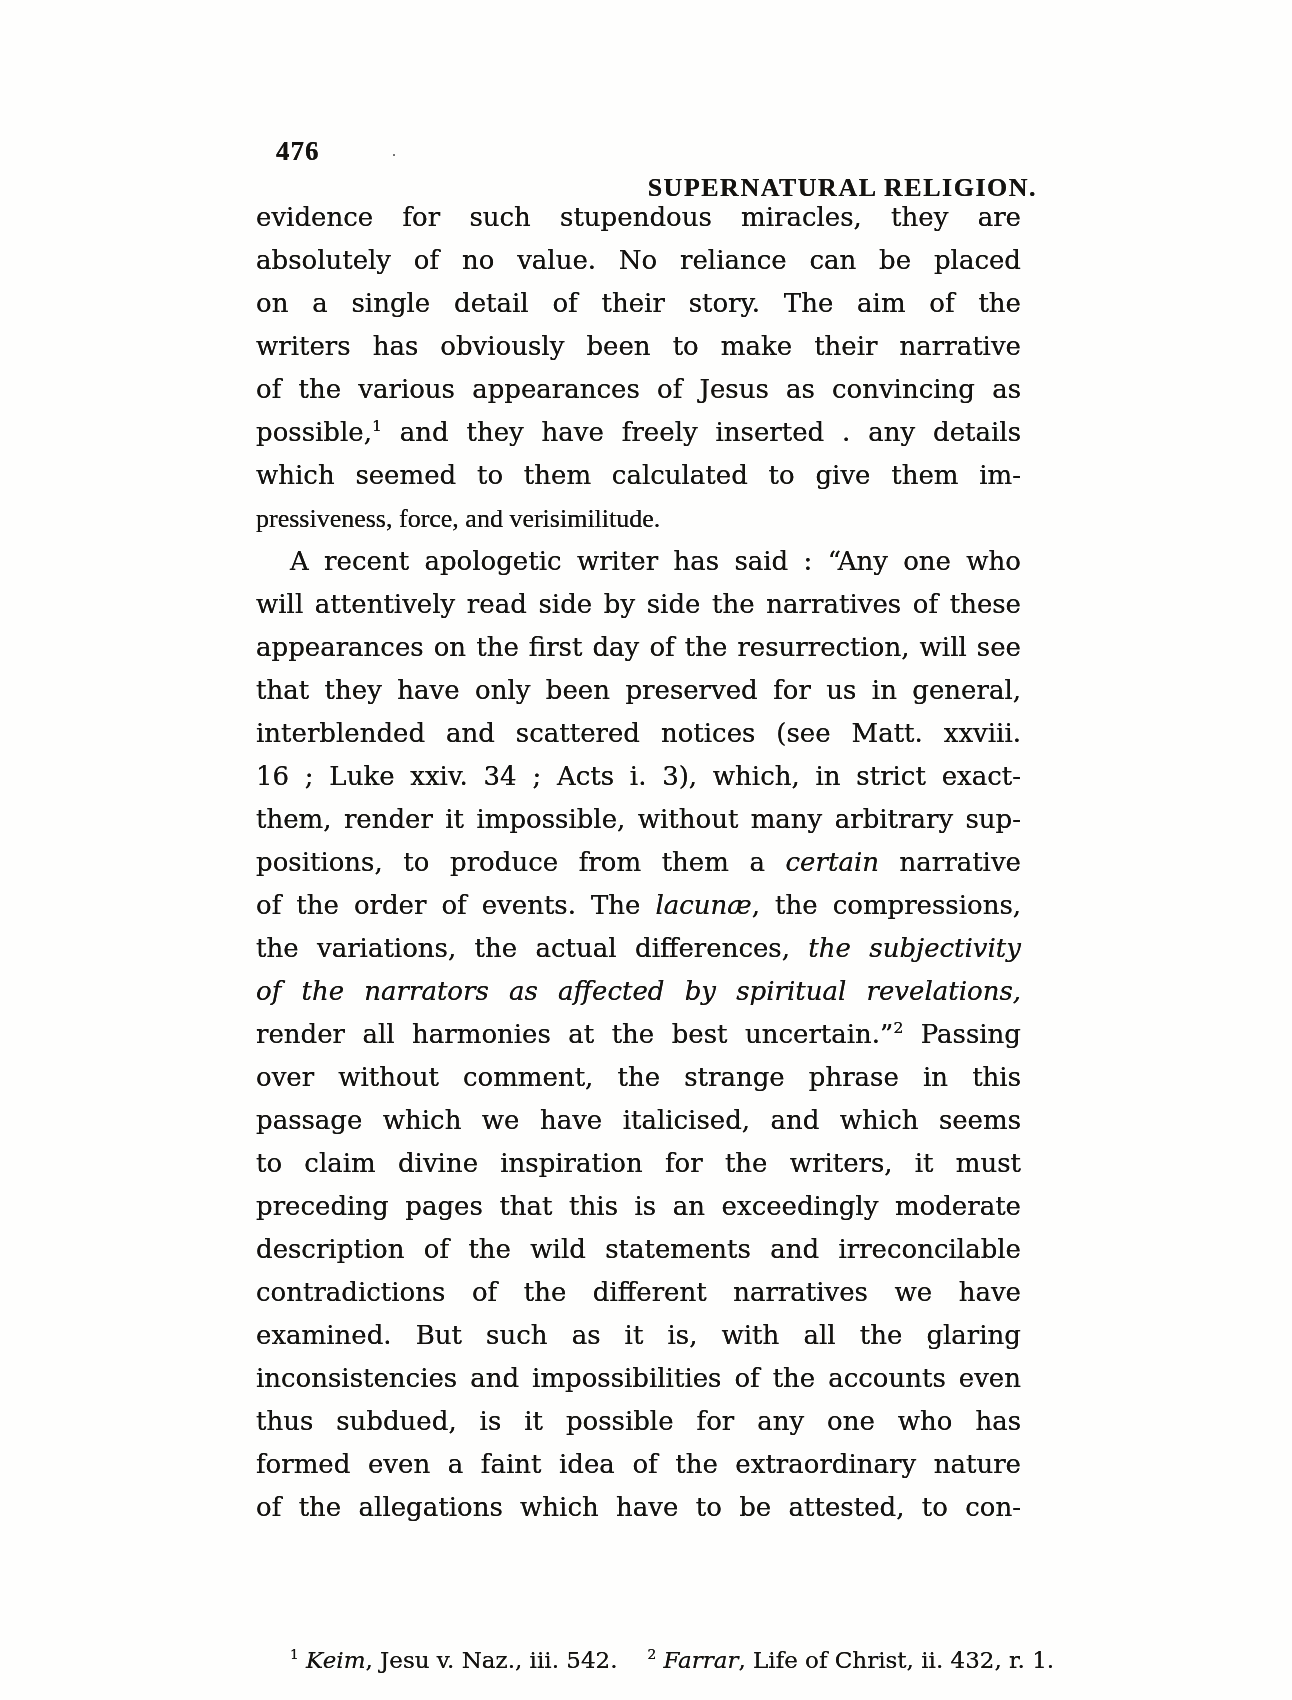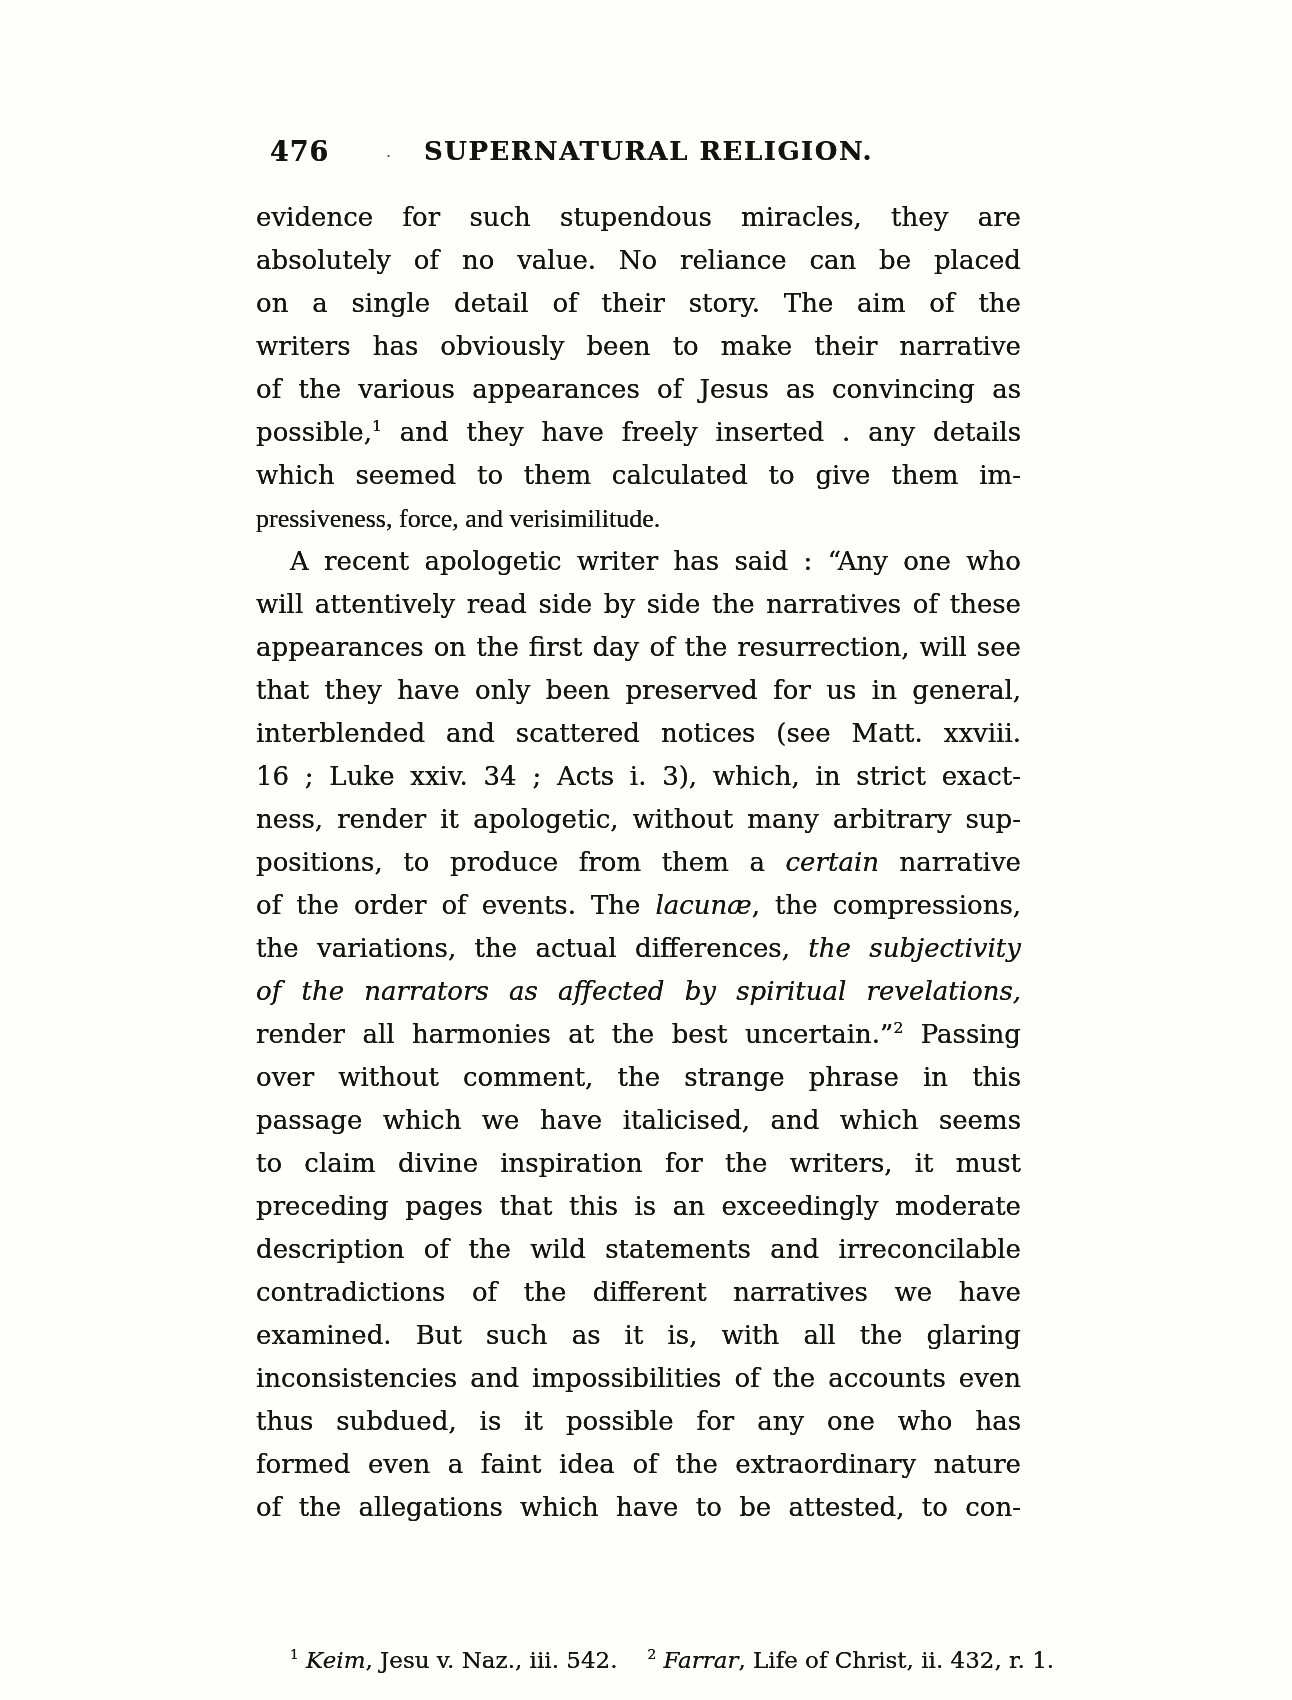--- a/index.html
+++ b/index.html
@@ -8,48 +8,50 @@
     width: 1292px;
     height: 1700px;
     background: #fefefd;
     font-family: "DejaVu Serif", serif;
     color: #141310;
     overflow: hidden;
   }
   .pagehead {
     position: absolute;
     top: 136px;
-    left: 266px;
+    left: 272px;
     width: 765px;
     height: 40px;
+    font-family: Liberation Serif, serif;
   }
   .page-number {
     position: absolute;
     left: 4px;
     top: 0;
     font-size: 27px;
     font-weight: bold;
     letter-spacing: 1px;
     text-shadow: 0 0 0.6px rgba(0,0,0,.85);
   }
   .headdot {
     position: absolute;
     left: 120px;
     top: 6px;
     font-size: 16px;
     color: #4a4a4a;
   }
   .runtitle {
     display: block;
-    text-align: center;
+    text-align: right;
     font-size: 26px;
     letter-spacing: 1.5px;
     font-weight: bold;
     text-shadow: 0 0 0.5px rgba(0,0,0,.8);
     white-space: nowrap;
+    margin-top: 37px;
   }
   .bodytext {
     position: absolute;
     top: 196px;
     left: 256px;
     width: 765px;
     font-size: 26px;
     line-height: 43px;
     text-shadow: 0 0 0.55px rgba(0,0,0,.9);
   }
@@ -99,21 +101,21 @@
         <div class="ln"><span>of the various appearances of Jesus as convincing as</span></div>
         <div class="ln"><span>possible,</span><sup>1</sup><span> and they have freely inserted . any details</span></div>
         <div class="ln"><span>which seemed to them calculated to give them im-</span></div>
         <div class="ln nj"><span>pressiveness, force, and verisimilitude.</span></div>
         <div class="ln ind"><span>A recent apologetic writer has said : “Any one who</span></div>
         <div class="ln"><span>will attentively read side by side the narratives of these</span></div>
         <div class="ln"><span>appearances on the first day of the resurrection, will see</span></div>
         <div class="ln"><span>that they have only been preserved for us in general,</span></div>
         <div class="ln"><span>interblended and scattered notices (see Matt. xxviii.</span></div>
         <div class="ln"><span>16 ; Luke xxiv. 34 ; Acts i. 3), which, in strict exact-</span></div>
-        <div class="ln"><span>ness, render it apologetic, without many arbitrary sup-</span></div>
+        <div class="ln"><span>them, render it impossible, without many arbitrary sup-</span></div>
         <div class="ln"><span>positions, to produce from them a </span><i>certain</i><span> narrative</span></div>
         <div class="ln"><span>of the order of events. The </span><i>lacunæ</i><span>, the compressions,</span></div>
         <div class="ln"><span>the variations, the actual differences, </span><i>the subjectivity</i></div>
         <div class="ln"><i>of the narrators as affected by spiritual revelations,</i></div>
         <div class="ln"><span>render all harmonies at the best uncertain.”</span><sup>2</sup><span> Passing</span></div>
         <div class="ln"><span>over without comment, the strange phrase in this</span></div>
         <div class="ln"><span>passage which we have italicised, and which seems</span></div>
         <div class="ln"><span>to claim divine inspiration for the writers, it must</span></div>
         <div class="ln"><span>preceding pages that this is an exceedingly moderate</span></div>
         <div class="ln"><span>description of the wild statements and irreconcilable</span></div>

